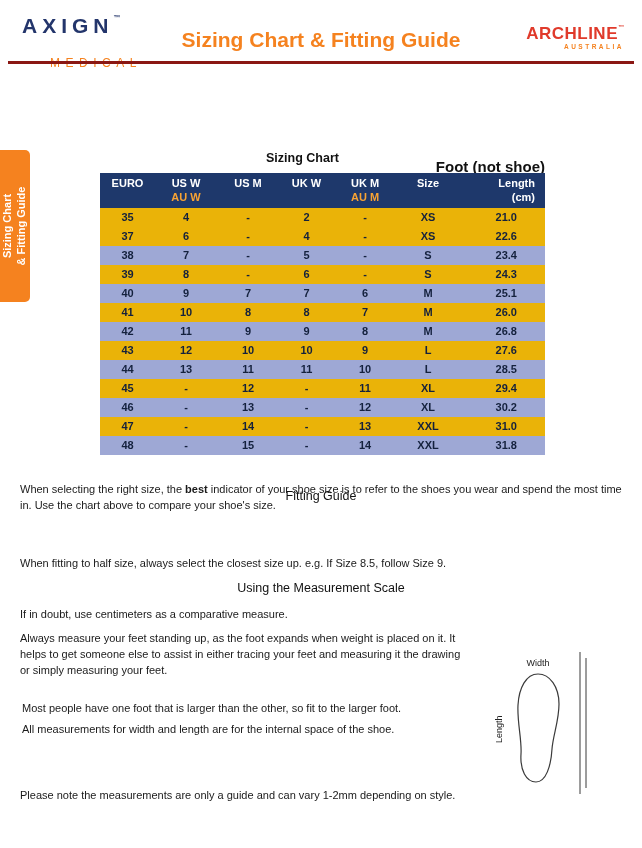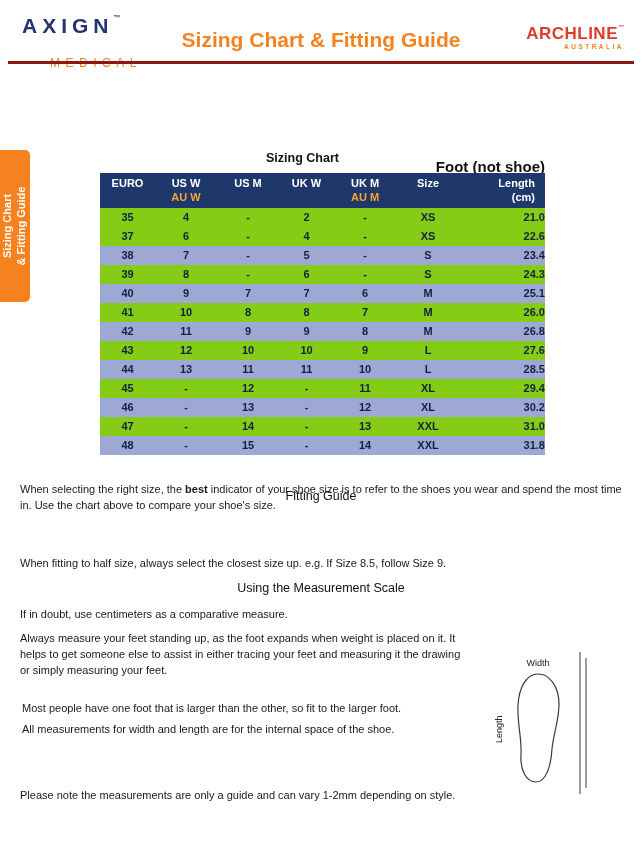--- a/index.html
+++ b/index.html
@@ -28,22 +28,22 @@
   .table-title { position:absolute; top:151px; left:100px; width:405px; text-align:center; font-weight:bold; font-size:12.5px; color:#111; }
   .table-note { position:absolute; top:158px; right:97px; font-weight:bold; font-size:15px; color:#111; }
   .table-wrap { position:absolute; left:100px; top:173px; width:445px; }
   table { border-collapse:collapse; width:445px; table-layout:fixed; }
   thead th { background:#1E386B; color:#fff; font-size:11px; font-weight:bold; padding:3px 2px; vertical-align:top; text-align:center; }
   th .l1 { display:block; line-height:1.3; }
   th .l2 { display:block; line-height:1.3; min-height:14px; }
   th:nth-child(2) .l2, th:nth-child(5) .l2 { color:#F8A334; }
   th:last-child { text-align:right; padding-right:10px; }
   tbody td { font-size:11px; font-weight:bold; color:#14213D; text-align:center; padding:3px 2px; line-height:13px; }
-  tbody td:last-child { text-align:right; padding-right:0; }
-  .row-a { background:#84cc16; }
+  tbody td:last-child { text-align:right; padding-right:28px; }
+  .row-a { background:#eab308; }
   .row-b { background:#9EA8D5; }
 
   
   .h-center { position:absolute; left:0; right:0; text-align:center; font-weight:normal; font-size:12.5px; color:#111; }
   .para { position:absolute; font-size:11px; line-height:1.45; color:#1A1A1A; }
 
   
   .diagram { position:absolute; left:492px; top:648px; width:110px; height:150px; }
   .diagram text { font-family:"Liberation Sans", sans-serif; fill:#222; }
 </style>

